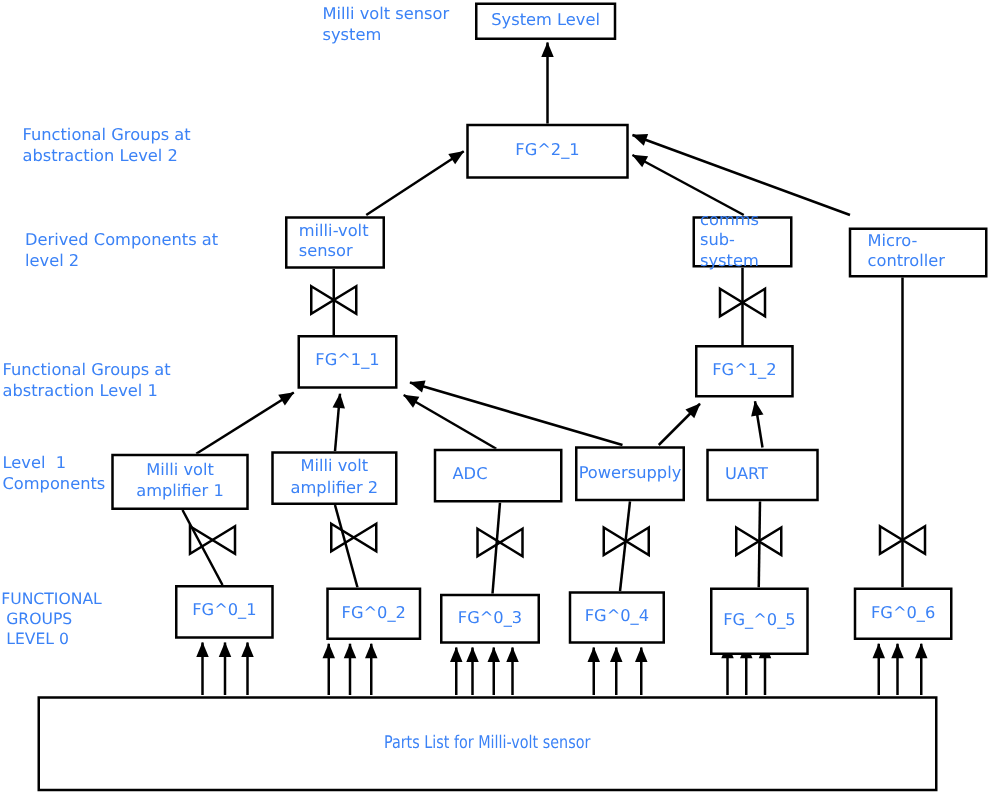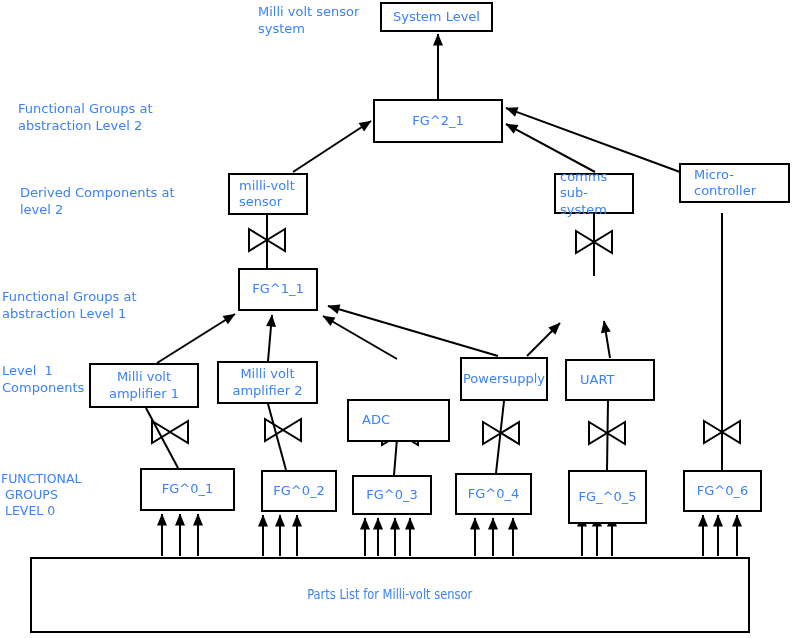--- a/index.html
+++ b/index.html
@@ -131,39 +131,40 @@
   <div class="box" style="left:380px;top:2px;width:113px;height:30px;">System Level</div>
 
   <div class="box" style="left:373px;top:99px;width:130px;height:44px;">FG^2_1</div>
 
   <div class="box left" style="left:228px;top:173px;width:80px;height:42px;padding-left:9px;">milli-volt
 sensor</div>
 
   <div class="box left" style="left:554px;top:173px;width:80px;height:41px;padding-left:4px;">comms
 sub-system</div>
 
-  <div class="box left" style="left:679px;top:163px;width:111px;height:40px;padding-left:13px;">Micro-
+  <div class="box left" style="left:679px;top:182px;width:111px;height:40px;padding-left:13px;">Micro-
 controller</div>
 
   <div class="box" style="left:238px;top:268px;width:80px;height:43px;">FG^1_1</div>
 
+  <div class="box" style="left:556px;top:276px;width:79px;height:42px;">FG^1_2</div>
 
   <div class="box" style="left:89px;top:363px;width:110px;height:45px;">Milli volt
 amplifier 1</div>
 
   <div class="box" style="left:217px;top:361px;width:101px;height:43px;">Milli volt
 amplifier 2</div>
 
-  <div class="box left" style="left:347px;top:359px;width:103px;height:43px;padding-left:13px;margin-top:40px;">ADC</div>
+  <div class="box left" style="left:347px;top:359px;width:103px;height:43px;padding-left:13px;">ADC</div>
 
   <div class="box" style="left:460px;top:357px;width:88px;height:44px;">Powersupply</div>
 
   <div class="box left" style="left:565px;top:359px;width:90px;height:42px;padding-left:13px;">UART</div>
 
-  <div class="box" style="left:140px;top:468px;width:95px;height:43px;">FG^0_1</div>
+  <div class="box" style="left:140px;top:468px;width:79px;height:43px;">FG^0_1</div>
 
   <div class="box" style="left:249px;top:470px;width:76px;height:42px;margin-left:12px;">FG^0_2</div>
 
   <div class="box" style="left:352px;top:475px;width:80px;height:40px;">FG^0_3</div>
 
   <div class="box" style="left:455px;top:473px;width:77px;height:42px;">FG^0_4</div>
 
   <div class="box" style="left:568px;top:470px;width:79px;height:54px;">FG_^0_5</div>
 
   <div class="box" style="left:683px;top:470px;width:79px;height:42px;">FG^0_6</div>

